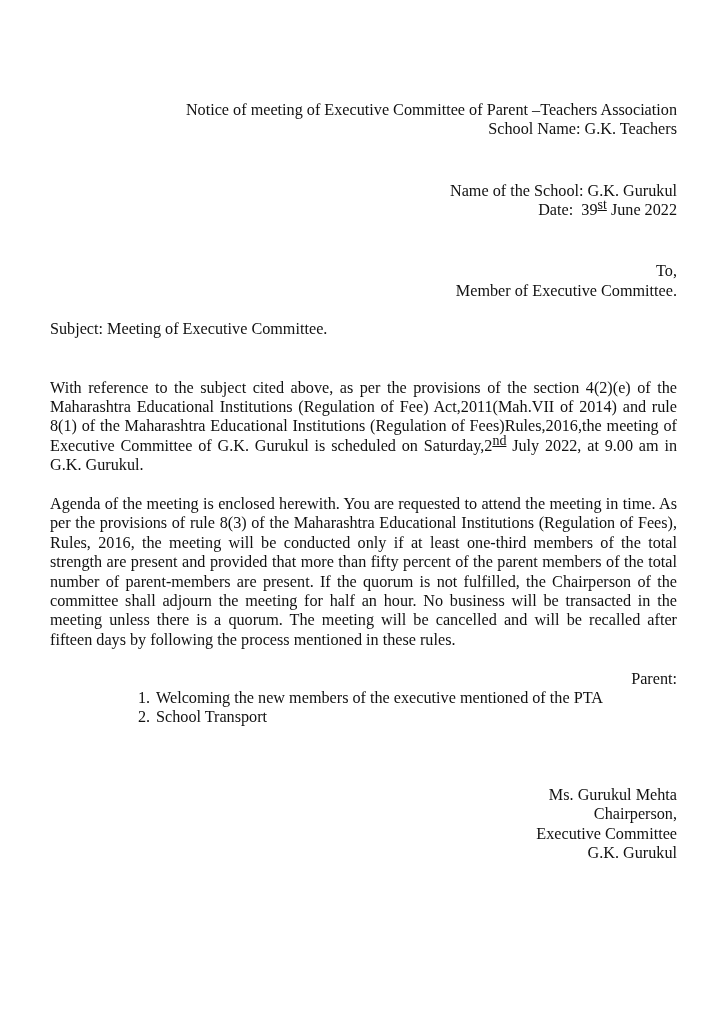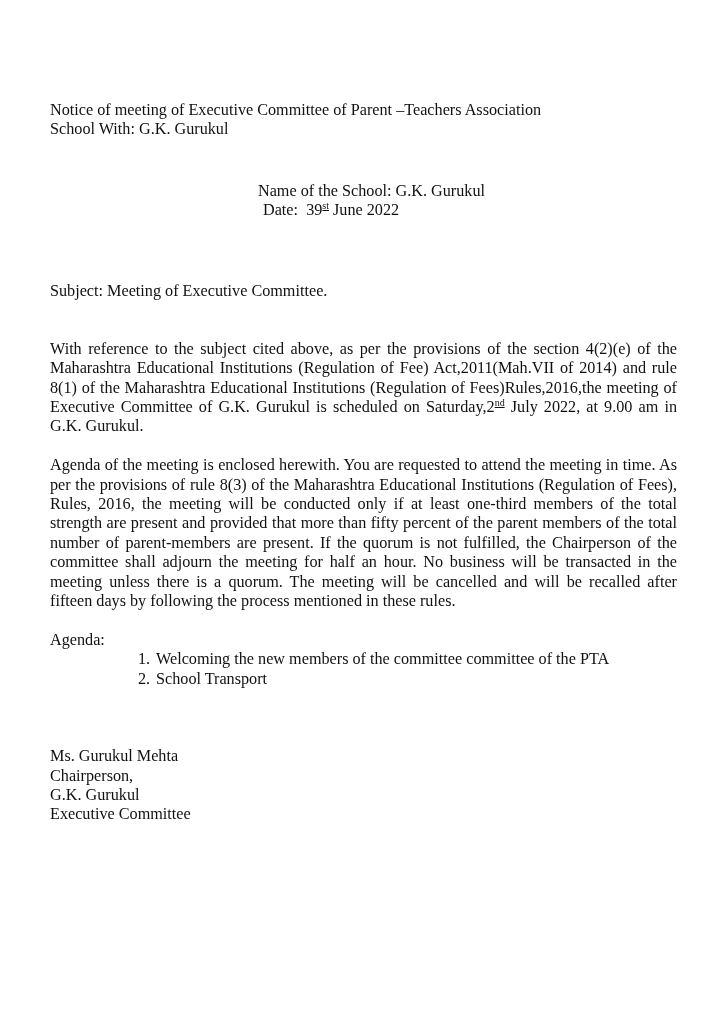--- a/index.html
+++ b/index.html
@@ -16,35 +16,35 @@
       font-size: 16.2px;
       line-height: 19.4px;
       color: #111111;
     }
     .page {
       position: absolute;
       left: 50px;
       top: 101px;
       width: 627px;
     }
-    .line { display: block; white-space: nowrap; }
+    .line { display: block; white-space: nowrap; text-align: right; }
     .block { margin: 0; }
     .gap-1 { height: 19.4px; }
     .gap-2 { height: 38.8px; }
     .right-block {
       padding-left: 208px;
     }
     .right-block .date-line { padding-left: 5px; }
     .justify {
       text-align: justify;
       text-align-last: left;
       hyphens: none;
     }
     sup {
-      font-size: 10px;
+      font-size: 14px;
       line-height: 0;
       vertical-align: 6px;
       text-decoration: underline;
     }
     ol.agenda {
       margin: 0;
       padding: 0 0 0 88px;
       list-style: none;
     }
     ol.agenda li {
@@ -55,69 +55,73 @@
       flex: none;
     }
   </style>
 </head>
 <body>
 
 <div class="page">
 
   <div class="block">
     <span class="line">Notice of meeting of Executive Committee of Parent –Teachers Association</span>
-    <span class="line">School With: G.K. Gurukul</span>
+    <span class="line">School Name: G.K. Teachers</span>
   </div>
 
   <div class="gap-2"></div>
   <div style="height:3px"></div>
 
   <div class="block right-block">
     <span class="line">Name of the School: G.K. Gurukul</span>
     <span class="line date-line"><span style="white-space:pre">Date:  39</span><sup>st</sup><span style="white-space:pre"> June 2022</span></span>
   </div>
 
   <div class="gap-2"></div>
   <div style="height:3px"></div>
 
+  <div class="block">
+    <span class="line">To,</span>
+    <span class="line">Member of Executive Committee.</span>
+  </div>
 
   <div class="gap-1"></div>
 
   <div class="block">Subject: Meeting of Executive Committee.</div>
 
   <div class="gap-1"></div>
 
 
   <div class="gap-1"></div>
 
   <p class="block justify"><span>With reference to the subject cited above, as per the provisions of the section 4(2)(e) of the Maharashtra Educational Institutions (Regulation of Fee) Act,2011(Mah.VII of 2014) and rule 8(1) of the Maharashtra Educational Institutions (Regulation of Fees)Rules,2016,the meeting of Executive Committee of G.K. Gurukul is scheduled on Saturday,2</span><sup>nd</sup><span> July 2022, at 9.00 am in G.K. Gurukul.</span></p>
 
   <div class="gap-1"></div>
 
   <p class="block justify">Agenda of the meeting is enclosed herewith. You are requested to attend the meeting in time. As per the provisions of rule 8(3) of the Maharashtra Educational Institutions (Regulation of Fees), Rules, 2016, the meeting will be conducted only if at least one-third members of the total strength are present and provided that more than fifty percent of the parent members of the total number of parent-members are present. If the quorum is not fulfilled, the Chairperson of the committee shall adjourn the meeting for half an hour. No business will be transacted in the meeting unless there is a quorum. The meeting will be cancelled and will be recalled after fifteen days by following the process mentioned in these rules.</p>
 
   <div class="gap-1"></div>
 
   <div class="block">
-    <span class="line">Agenda:</span>
+    <span class="line">Parent:</span>
     <ol class="agenda">
       <li>
         <span class="num">1.</span>
-        <span>Welcoming the new members of the committee committee of the PTA</span>
+        <span>Welcoming the new members of the executive mentioned of the PTA</span>
       </li>
       <li>
         <span class="num">2.</span>
         <span>School Transport</span>
       </li>
     </ol>
   </div>
 
   <div class="gap-2"></div>
 
   <div class="block">
     <div class="gap-1"></div>
     <span class="line">Ms. Gurukul Mehta</span>
     <span class="line">Chairperson,</span>
+    <span class="line">Executive Committee</span>
     <span class="line">G.K. Gurukul</span>
-    <span class="line">Executive Committee</span>
   </div>
 
 </div>
 
 </body></html>

